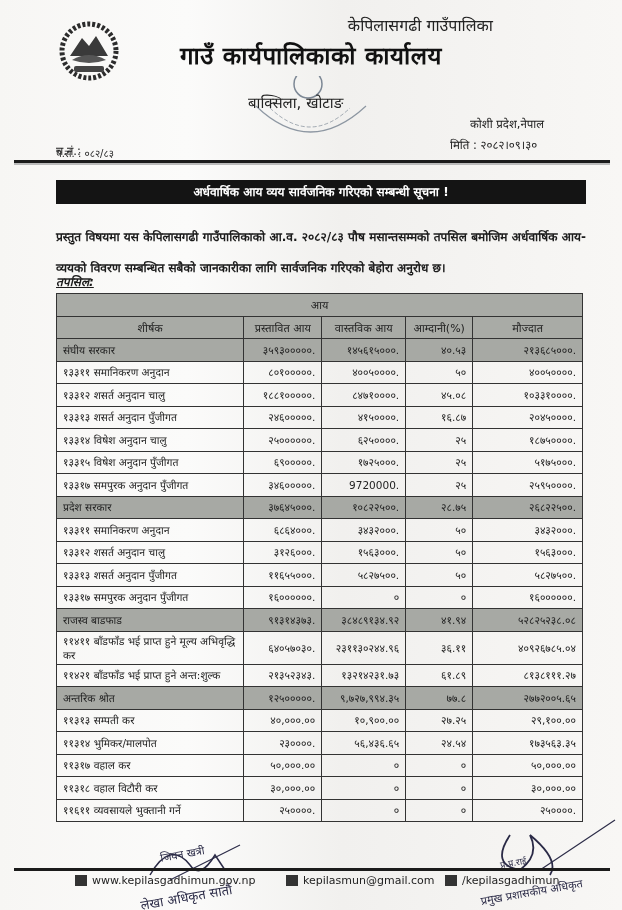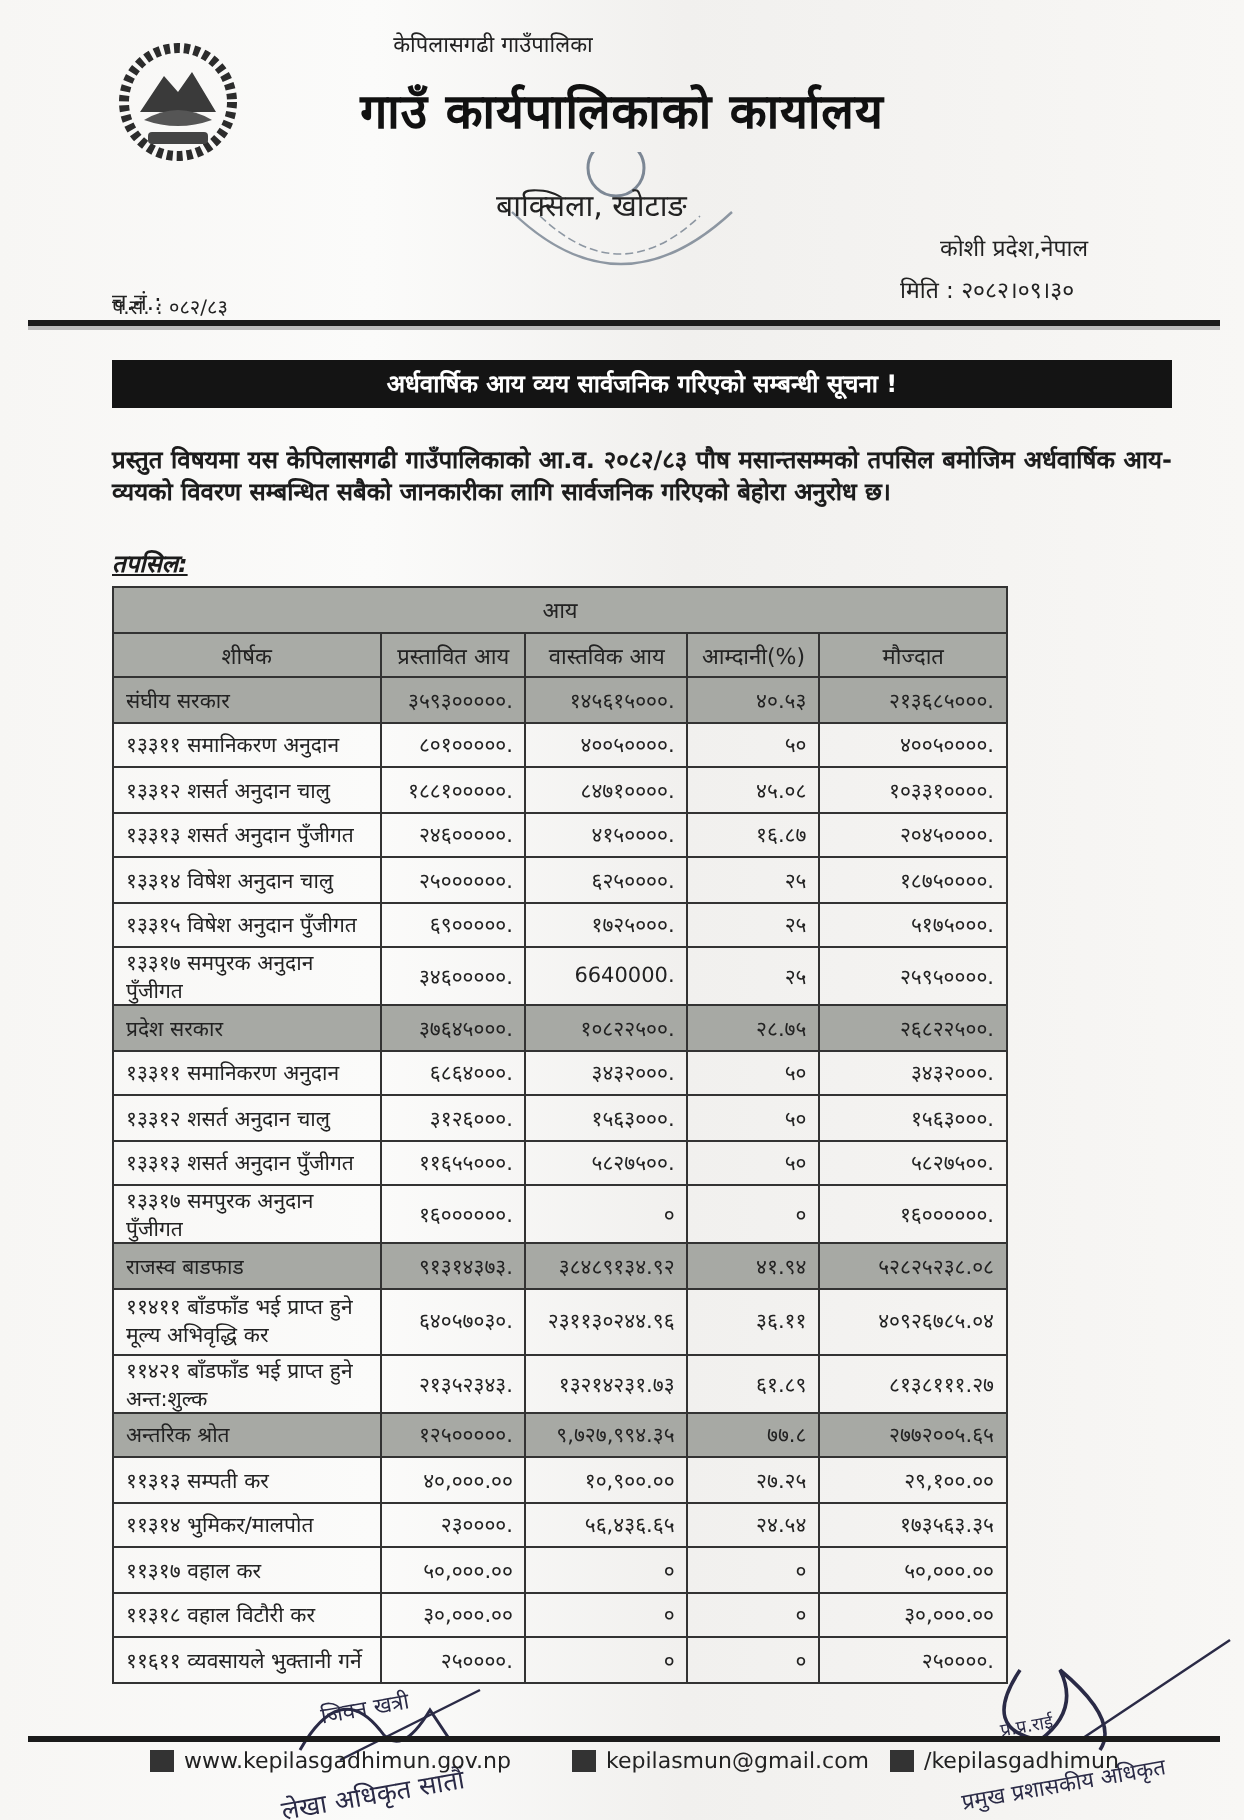--- a/index.html
+++ b/index.html
@@ -11,22 +11,22 @@
     position: relative;
   }
   .page {
     position: absolute; left: 0; top: 0; width: 622px; height: 910px;
     background: linear-gradient(90deg, #f7f6f4 0%, #fbfbfa 30%, #f1f0ee 55%, #f8f7f5 100%);
   }
   .logo {
     position: absolute; left: 58px; top: 20px; width: 62px; height: 62px;
   }
   .head-line1 {
-    position: absolute; left: 0; width: 493px; top: 14px; text-align: center;
-    font-size: 11px; color: #222;
+    position: absolute; left: 0; width: 493px; top: 14px; text-align: right;
+    font-size: 16px; color: #222;
   }
   .head-line2 {
     position: absolute; left: 0; width: 622px; top: 38px; text-align: center;
     font-size: 24px; font-weight: bold; color: #111; letter-spacing: 0.5px;
   }
   .head-line3 {
     position: absolute; left: 248px; width: 140px; top: 92px; text-align: left;
     font-size: 15px; color: #222;
   }
   .stamp {
@@ -40,28 +40,28 @@
     position: absolute; left: 14px; top: 160px; width: 596px; height: 3px;
     background: #1b1b1b; box-shadow: 0 2px 0 #bbb;
   }
   .notice-bar {
     position: absolute; left: 56px; top: 180px; width: 530px; height: 24px;
     background: #141414; color: #fff; text-align: center; font-size: 12px;
     line-height: 24px; font-weight: bold;
   }
   .intro {
     position: absolute; left: 56px; top: 222px; width: 530px; font-size: 12px;
-    line-height: 16px; color: #1c1c1c; font-weight: bold; text-align: justify;
+    line-height: 31px; color: #1c1c1c; font-weight: bold; text-align: justify;
   }
   .tapsil {
     position: absolute; left: 56px; top: 273px; font-size: 12px; font-weight: bold;
     text-decoration: underline; color: #1c1c1c; font-style: italic;
   }
   table.budget {
-    position: absolute; left: 56px; top: 293px; width: 448px;
+    position: absolute; left: 56px; top: 293px; width: 527px;
     border-collapse: collapse; font-size: 10.5px; color: #222;
   }
   table.budget td, table.budget th {
     border: 1px solid #333; padding: 0 6px; height: 22.5px; vertical-align: middle;
     font-weight: normal;
   }
   table.budget th { background: #a9aba6; text-align: center; font-size: 11px; }
   table.budget tr.group td { background: #a7a9a4; }
   table.budget td.num { text-align: right; }
   table.budget tr.tall td { height: 33px; line-height: 14px; }
@@ -162,21 +162,21 @@
         <tr>
           <td>१३३१५ विषेश अनुदान पुँजीगत</td>
           <td class="num">६९०००००.</td>
           <td class="num">१७२५०००.</td>
           <td class="num">२५</td>
           <td class="num">५१७५०००.</td>
         </tr>
         <tr>
           <td>१३३१७ समपुरक अनुदान पुँजीगत</td>
           <td class="num">३४६०००००.</td>
-          <td class="num">6640000.</td>
+          <td class="num">9720000.</td>
           <td class="num">२५</td>
           <td class="num">२५९५००००.</td>
         </tr>
         <tr class="group">
           <td>प्रदेश सरकार</td>
           <td class="num">३७६४५०००.</td>
           <td class="num">१०८२२५००.</td>
           <td class="num">२८.७५</td>
           <td class="num">२६८२२५००.</td>
         </tr>

